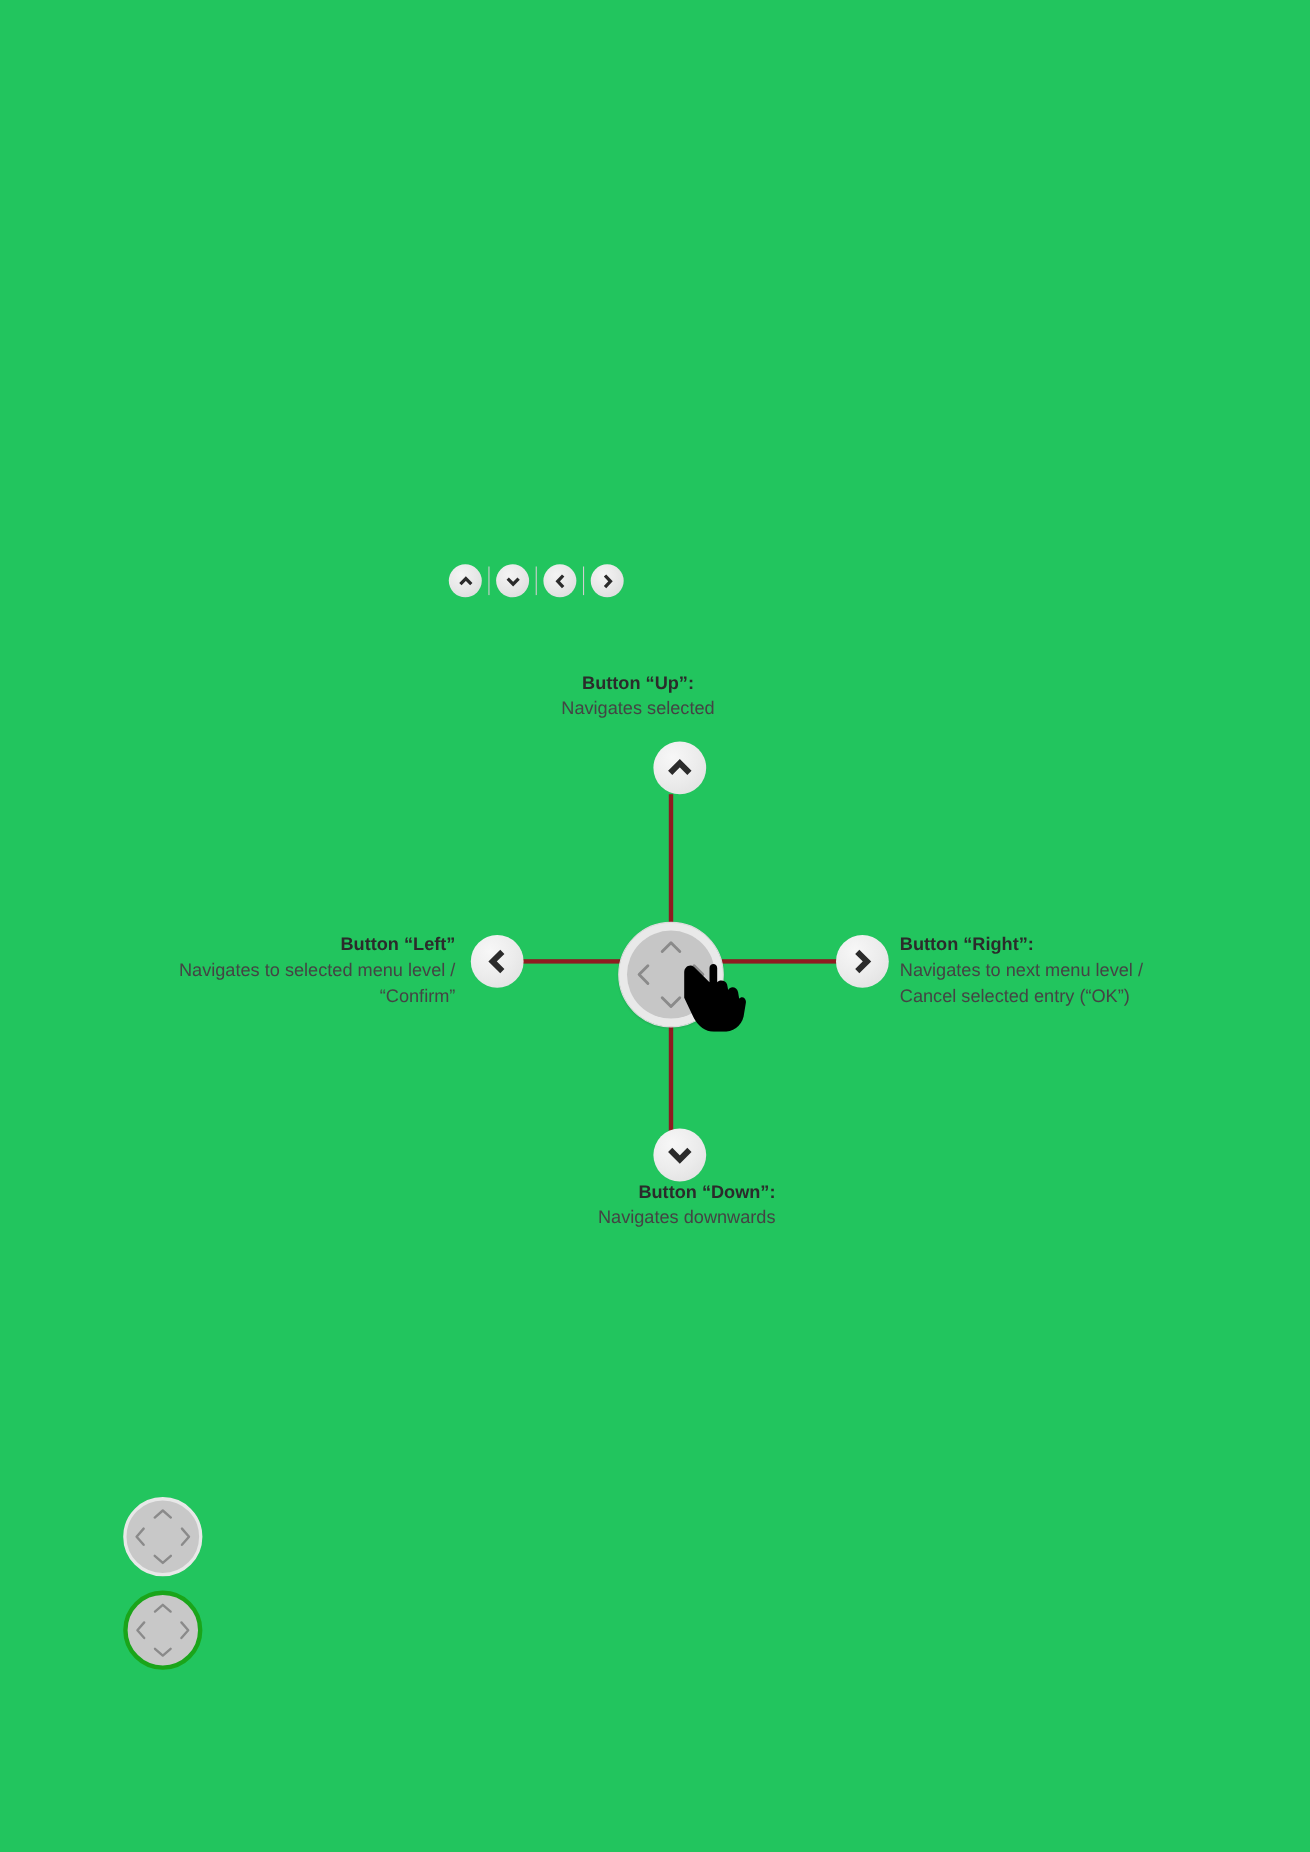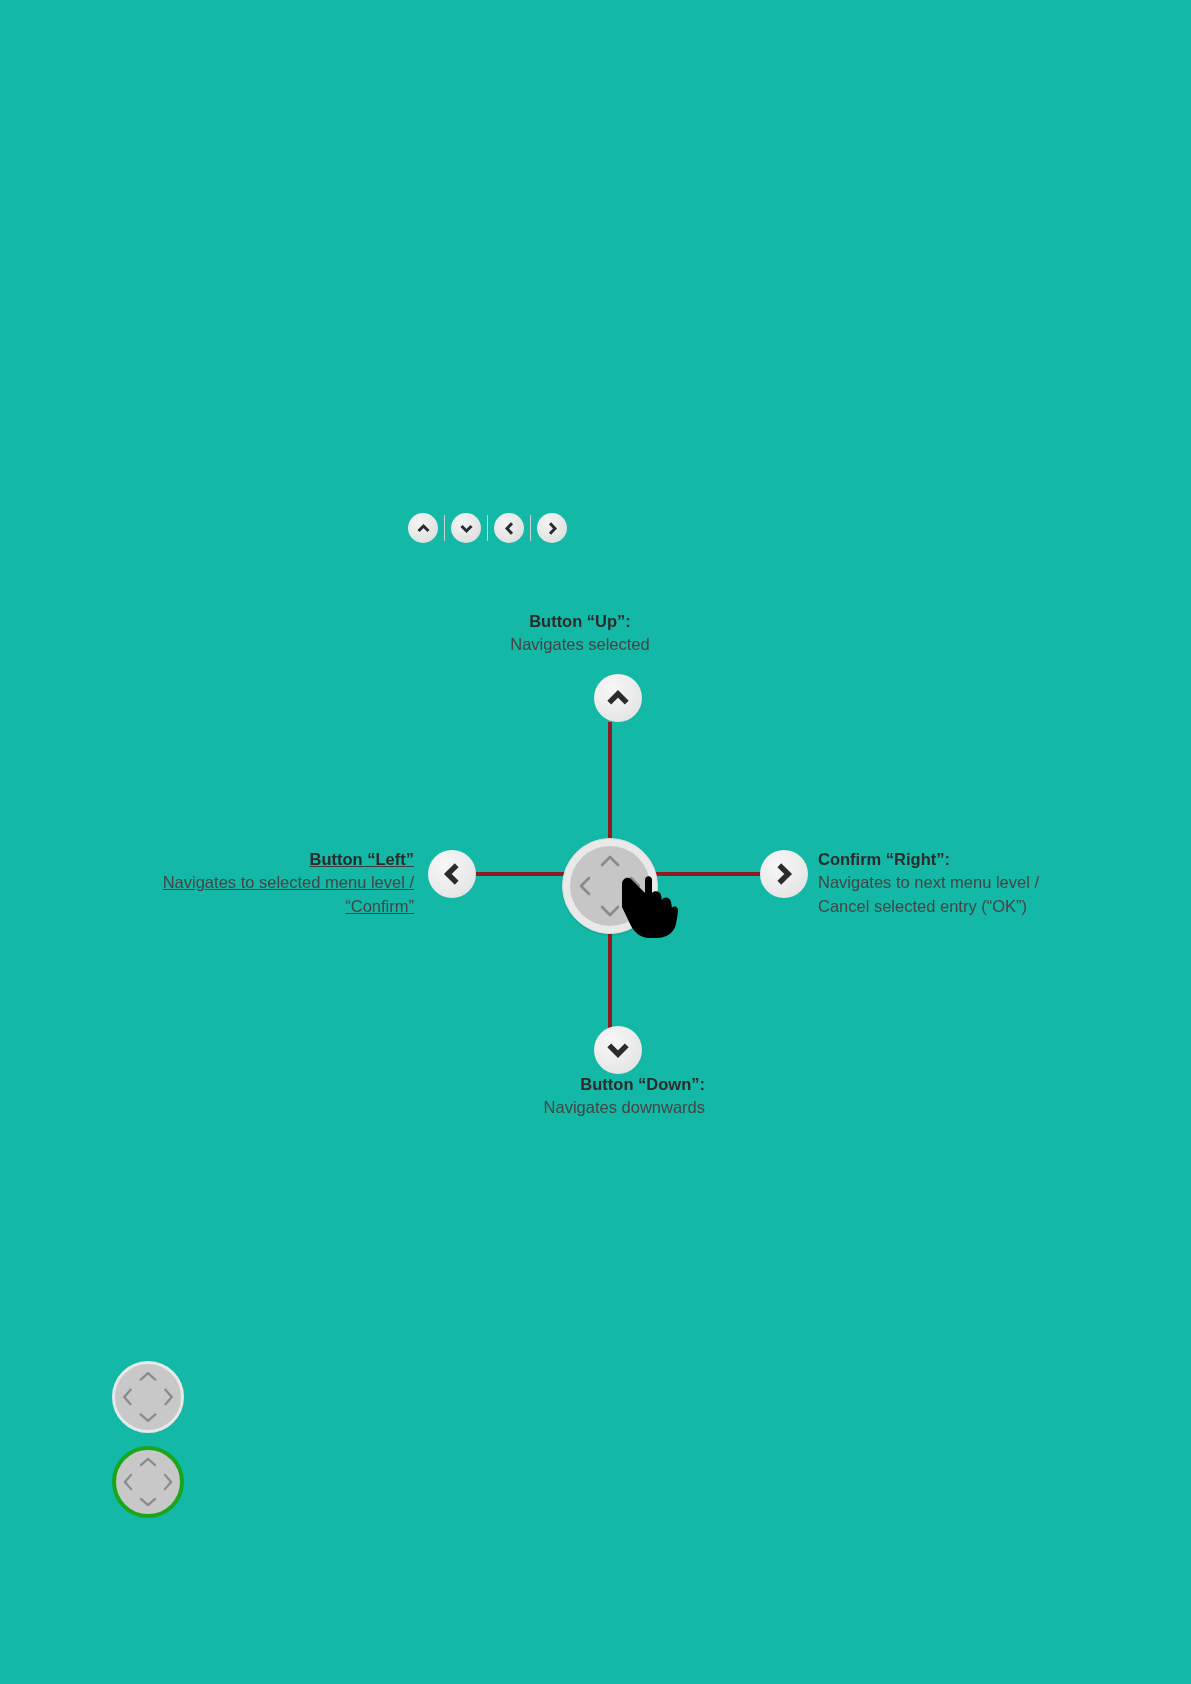--- a/index.html
+++ b/index.html
@@ -10,21 +10,21 @@
   body {
     font-family: "Liberation Sans", sans-serif;
     color: #3a3a3a;
     -webkit-font-smoothing: antialiased;
   }
 
   #page {
     position: relative;
     width: 1191px;
     height: 1684px;
-    background: #14b8a6;
+    background: #22c55e;
     overflow: hidden;
   }
 
   
   .icon-strip {
     position: absolute;
     left: 408px;
     top: 513px;
     display: flex;
     align-items: center;
@@ -138,21 +138,21 @@
     white-space: nowrap;
   }
   .callout .ttl {
     font-weight: bold;
     color: #2b2b2b;
   }
   .callout .sub { color: #444444; }
 
   #label-up    { left: 460px;  top: 610px;  width: 240px; text-align: center; }
   #label-down  { left: 455px;  top: 1073px; width: 250px; text-align: right; }
-  #label-left  { left:  60px;  top: 848px;  width: 354px; text-align: right; text-decoration: underline; }
+  #label-left  { left:  60px;  top: 848px;  width: 354px; text-align: right; }
   #label-right { left: 818px;  top: 848px;  width: 330px; text-align: left; }
 
   
   #pad-state-gray {
     left: 112px;
     top: 1361px;
     width: 72px;
     height: 72px;
     background: #c8c8c8;
     border: 3px solid #e8e8e8;
@@ -294,21 +294,21 @@
       <div class="sub">Navigates downwards</div>
     </div>
 
     <div class="callout" id="label-left">
       <div class="ttl">Button “Left”</div>
       <div class="sub">Navigates to selected menu level /</div>
       <div class="sub">“Confirm”</div>
     </div>
 
     <div class="callout" id="label-right">
-      <div class="ttl">Confirm “Right”:</div>
+      <div class="ttl">Button “Right”:</div>
       <div class="sub">Navigates to next menu level /</div>
       <div class="sub">Cancel selected entry (“OK”)</div>
     </div>
   </div>
 
   <div class="pad" id="pad-state-gray">
     <div class="pad-state-inner">
       <svg viewBox="0 0 72 72" aria-hidden="true">
         <g fill="none" stroke="#8a8a8a" stroke-width="2.4" stroke-linecap="round" stroke-linejoin="round">
           <path d="M28 17 L36 10 L44 17"></path>

